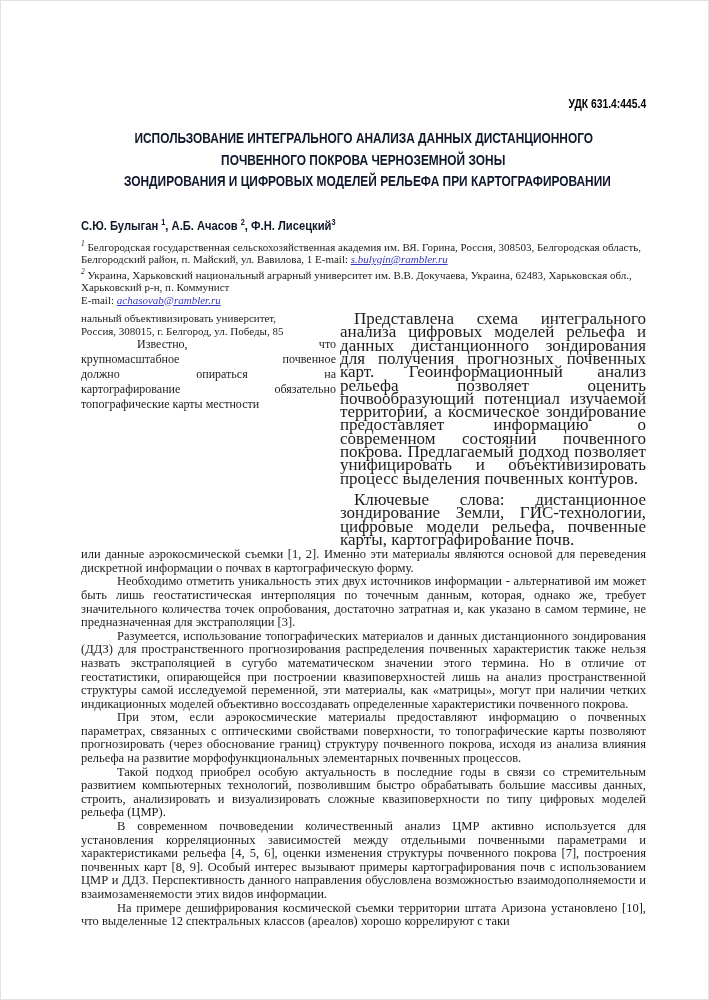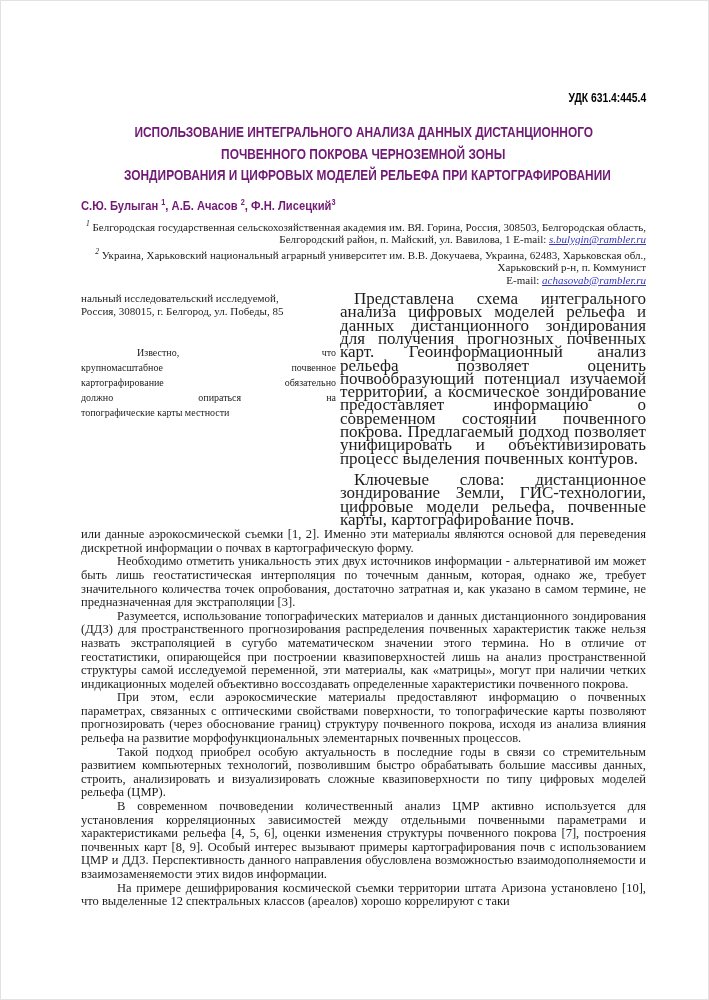--- a/index.html
+++ b/index.html
@@ -10,66 +10,66 @@
     background: #ffffff;
     box-sizing: border-box;
     border: 1px solid #e2e2e2;
     color: #1c1c1c;
     font-family: "Liberation Serif", serif;
     overflow: hidden;
   }
   .content {
     position: absolute;
     left: 80px;
-    top: 7px;
+    top: 13px;
     width: 565px;
   }
   
   .udc {
     margin-top: 84px;
     text-align: right;
     font-family: "Liberation Sans", sans-serif;
     font-weight: 700;
     font-size: 12px;
     line-height: 13px;
     color: #000;
   }
   .udc .cond { display: inline-block; transform: scaleX(0.86); transform-origin: 100% 50%; }
   .title {
     margin-top: 17px;
     text-align: center;
     font-family: "Liberation Sans", sans-serif;
     font-weight: 700;
     font-size: 14px;
     line-height: 21.5px;
-    color: #701a75;
+    color: #0f172a;
   }
   .title .tline { white-space: nowrap; }
   .title .cond { display: inline-block; transform: scaleX(0.85); transform-origin: 50% 50%; }
   .byline {
-    margin-top: 8px;
+    margin-top: 22px;
     font-family: "Liberation Sans", sans-serif;
     font-weight: 700;
     font-size: 13px;
     line-height: 15px;
-    color: #701a75;
+    color: #0f172a;
   }
   .byline .cond { display: inline-block; transform: scaleX(0.86); transform-origin: 0 50%; }
   .byline sup { font-size: 8.5px; }
   
-  .affs { margin-top: 5px; font-size: 11px; line-height: 12.6px; text-align: right; }
+  .affs { margin-top: 5px; font-size: 11px; line-height: 12.6px; }
   .affs p { margin: 0; }
   .affs sup, .leftcol sup { font-size: 7.5px; font-style: italic; }
   a.email { color: #3636c2; font-style: italic; text-decoration: underline; cursor: pointer; }
   
   .twocol { display: flex; margin-top: 6px; }
   .leftcol { width: 255px; font-size: 11px; line-height: 12.6px; }
   .leftcol p { margin: 0; }
   .rightcol { width: 306px; margin-left: 4px; }
-  .intro { margin-top: 28px; font-size: 10px; line-height: 15px; }
+  .intro { font-size: 12px; line-height: 15px; }
   .intro .jline { text-align: justify; text-align-last: justify; }
   .intro .jline.first { text-indent: 56px; }
   .abstract, .keywords {
     font-size: 17px;
     line-height: 13.3px;
     text-align: justify;
     text-indent: 14px;
     margin: 0;
   }
   .keywords { margin-top: 8px; }
@@ -99,28 +99,28 @@
     </div>
 
     <div class="affs">
       <p><sup>1</sup><span> Белгородская государственная сельскохозяйственная академия им. ВЯ. Горина, Россия, 308503, Белгородская область, Белгородский район, п. Майский, ул. Вавилова, 1 E-mail: </span><a class="email" href="#">s.bulygin@rambler.ru</a></p>
       <p><sup>2</sup><span> Украина, Харьковский национальный аграрный университет им. В.В. Докучаева, Украина, 62483, Харьковская обл., Харьковский р-н, п. Коммунист</span></p>
       <p><span>E-mail: </span><a class="email" href="#">achasovab@rambler.ru</a></p>
     </div>
 
     <div class="twocol">
       <div class="leftcol">
-        <p>нальный исследовательский исследуемой,</p>
+        <p>нальный объективизировать университет,</p>
         <p>Россия, 308015, г. Белгород, ул. Победы, 85</p>
 
         <div class="intro">
           <div class="jline first">Известно, что</div>
           <div class="jline">крупномасштабное почвенное</div>
+          <div class="jline">должно опираться на</div>
           <div class="jline">картографирование обязательно</div>
-          <div class="jline">должно опираться на</div>
           <div>топографические карты местности</div>
         </div>
       </div>
 
       <div class="rightcol">
         <p class="abstract">Представлена схема интегрального анализа цифровых моделей рельефа и данных дистанционного зондирования для получения прогнозных почвенных карт. Геоинформационный анализ рельефа позволяет оценить почвообразующий потенциал изучаемой территории, а космическое зондирование предоставляет информацию о современном состоянии почвенного покрова. Предлагаемый подход позволяет унифицировать и объективизировать процесс выделения почвенных контуров.</p>
         <p class="keywords">Ключевые слова: дистанционное зондирование Земли, ГИС-технологии, цифровые модели рельефа, почвенные карты, картографирование почв.</p>
       </div>
     </div>
 

